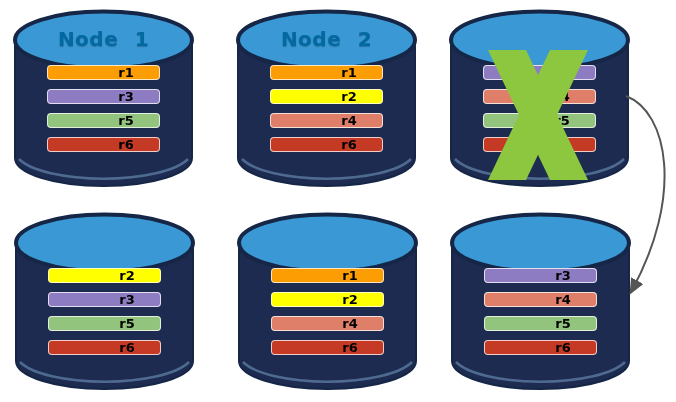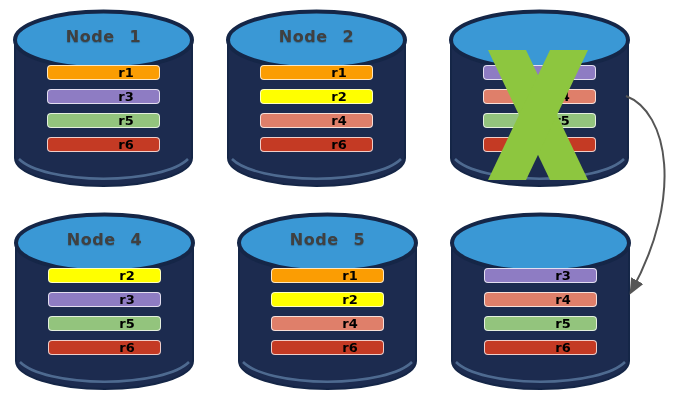--- a/index.html
+++ b/index.html
@@ -12,23 +12,23 @@
     background: #ffffff;
     overflow: hidden;
   }
   .node { position: absolute; width: 183px; height: 182px; }
   .cyl { position: absolute; inset: 0; width: 100%; height: 100%; }
   .node-title {
     position: absolute;
     top: 19px; left: 0;
     width: 100%;
     text-align: center;
-    font-size: 16px;
+    font-size: 20px;
     font-weight: bold;
-    color: #404040;
+    color: #0369a1;
     letter-spacing: 0.5px;
     word-spacing: 9px;
     text-shadow: 0 1px 1px rgba(0,0,0,0.25);
   }
   .bars { position: absolute; top: 57px; left: 35px; width: 113px; }
   .bar {
     height: 15px;
     margin-bottom: 9px;
     border-radius: 4px;
     border: 1px solid rgba(255,255,255,0.75);
@@ -55,21 +55,21 @@
     </svg>
     <div class="node-title">Node 1</div>
     <div class="bars">
       <div class="bar" style="background-color: rgb(251, 157, 3);">r1</div>
       <div class="bar" style="background-color: rgb(142, 124, 195);">r3</div>
       <div class="bar" style="background-color: rgb(147, 196, 125);">r5</div>
       <div class="bar" style="background-color: rgb(196, 58, 36);">r6</div>
     </div>
   </div>
 
-  <div class="node" style="left:225px; top:8px;text-decoration:underline;">
+  <div class="node" style="left:235px; top:8px;text-decoration:underline;">
     <svg class="cyl" viewBox="0 0 183 182">
       <path d="M3,32 L3,150 A88.5,28 0 0 0 180,150 L180,32 Z" stroke="#152647" stroke-width="2" style="fill: rgb(28, 43, 79);"></path>
       <path d="M7,151 A88.5,28 0 0 0 176,151" fill="none" stroke="rgba(140,185,225,0.45)" stroke-width="2.5"></path>
       <ellipse cx="91.5" cy="32" rx="88.5" ry="28.5" stroke="#152647" stroke-width="4" style="fill: rgb(58, 152, 213);"></ellipse>
     </svg>
     <div class="node-title">Node 2</div>
     <div class="bars">
       <div class="bar" style="background-color: rgb(251, 157, 3);">r1</div>
       <div class="bar" style="background-color: rgb(255, 255, 0);">r2</div>
       <div class="bar" style="background-color: rgb(223, 127, 106);">r4</div>
@@ -94,36 +94,34 @@
       <polygon points="66,2 104,2 42,132 4,132" style="fill: rgb(141, 198, 63);"></polygon>
     </svg>
   </div>
 
   <div class="node" style="left:13px; top:211px;">
     <svg class="cyl" viewBox="0 0 183 182">
       <path d="M3,32 L3,150 A88.5,28 0 0 0 180,150 L180,32 Z" stroke="#152647" stroke-width="2" style="fill: rgb(28, 43, 79);"></path>
       <path d="M7,151 A88.5,28 0 0 0 176,151" fill="none" stroke="rgba(140,185,225,0.45)" stroke-width="2.5"></path>
       <ellipse cx="91.5" cy="32" rx="88.5" ry="28.5" stroke="#152647" stroke-width="4" style="fill: rgb(58, 152, 213);"></ellipse>
     </svg>
-    <div class="node-title">Node 4</div>
     <div class="bars">
       <div class="bar" style="background-color: rgb(255, 255, 0);">r2</div>
       <div class="bar" style="background-color: rgb(142, 124, 195);">r3</div>
       <div class="bar" style="background-color: rgb(147, 196, 125);">r5</div>
       <div class="bar" style="background-color: rgb(196, 58, 36);">r6</div>
     </div>
   </div>
 
   <div class="node" style="left:236px; top:211px;">
     <svg class="cyl" viewBox="0 0 183 182">
       <path d="M3,32 L3,150 A88.5,28 0 0 0 180,150 L180,32 Z" stroke="#152647" stroke-width="2" style="fill: rgb(28, 43, 79);"></path>
       <path d="M7,151 A88.5,28 0 0 0 176,151" fill="none" stroke="rgba(140,185,225,0.45)" stroke-width="2.5"></path>
       <ellipse cx="91.5" cy="32" rx="88.5" ry="28.5" stroke="#152647" stroke-width="4" style="fill: rgb(58, 152, 213);"></ellipse>
     </svg>
-    <div class="node-title">Node 5</div>
     <div class="bars">
       <div class="bar" style="background-color: rgb(251, 157, 3);">r1</div>
       <div class="bar" style="background-color: rgb(255, 255, 0);">r2</div>
       <div class="bar" style="background-color: rgb(223, 127, 106);">r4</div>
       <div class="bar" style="background-color: rgb(196, 58, 36);">r6</div>
     </div>
   </div>
 
   <div class="node" style="left:449px; top:211px;">
     <svg class="cyl" viewBox="0 0 183 182">

